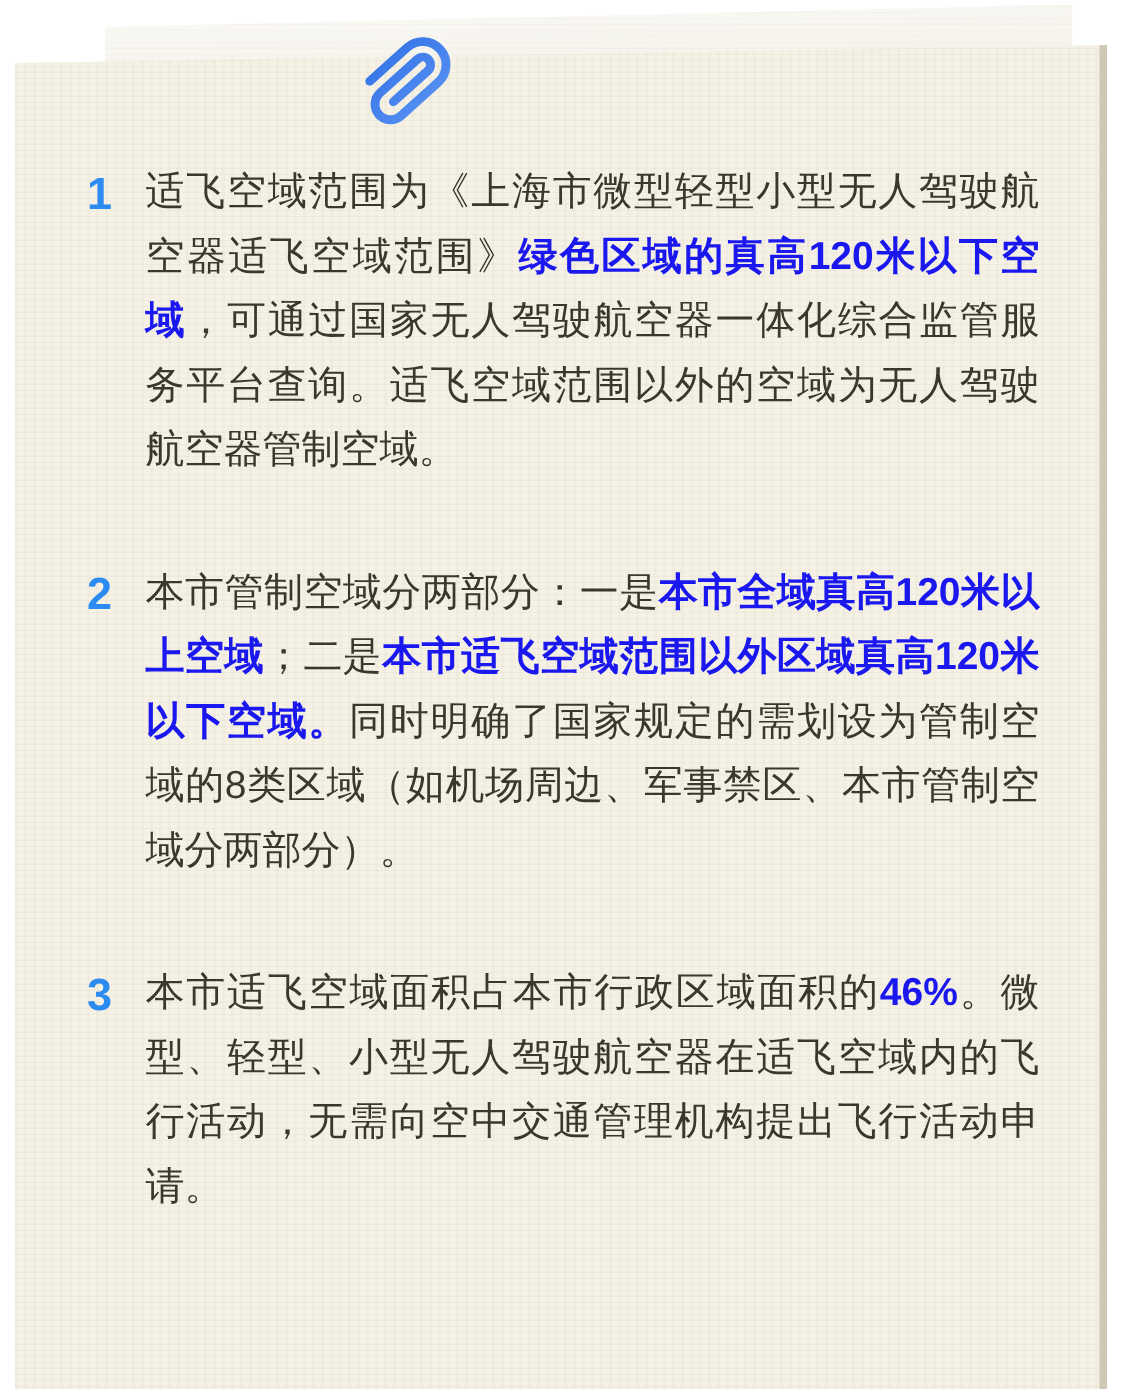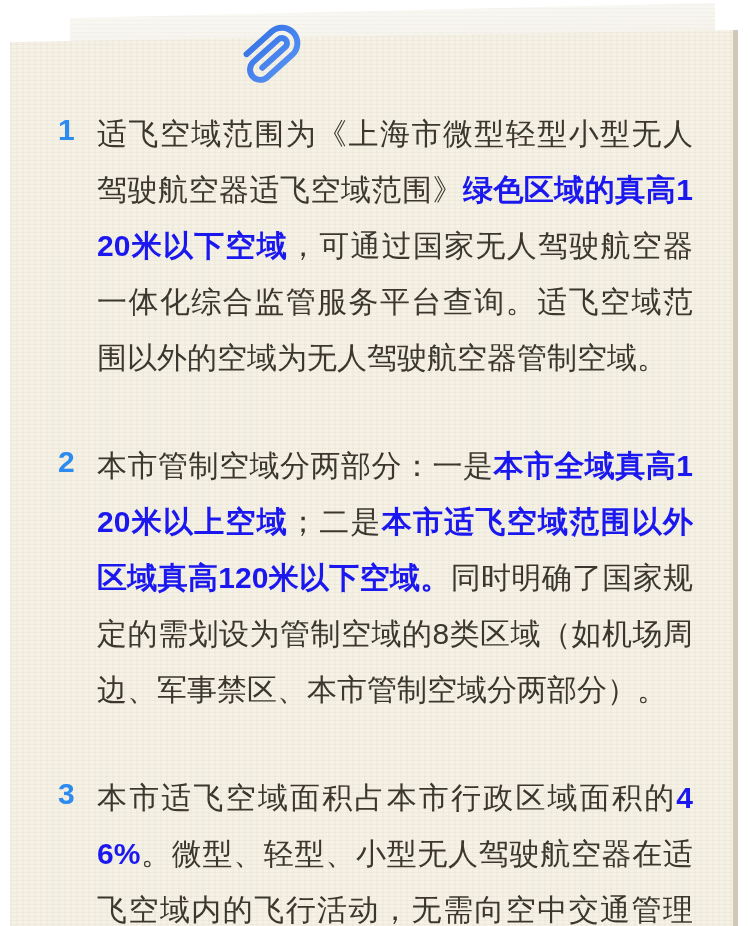--- a/index.html
+++ b/index.html
@@ -39,21 +39,21 @@
   .info-item{
     display:flex;align-items:flex-start;margin:0 0 52px 0;
   }
   .info-item .num{
     flex:0 0 39px;width:39px;
     font-size:30px;font-weight:700;line-height:47px;
     color:var(--accent,#2b8bf0);
   }
   .info-item .content{
     margin:0;width:596px;
-    font-size:30px;line-height:56px;
+    font-size:26px;line-height:43px;
     color:var(--body,#3b372e);
     text-align:justify;
     word-break:break-all;
   }
   .content .hl{
     color:var(--highlight,#1a18ee);
     font-weight:700;
   }
   .content .reg{font-weight:400;}
 </style>

